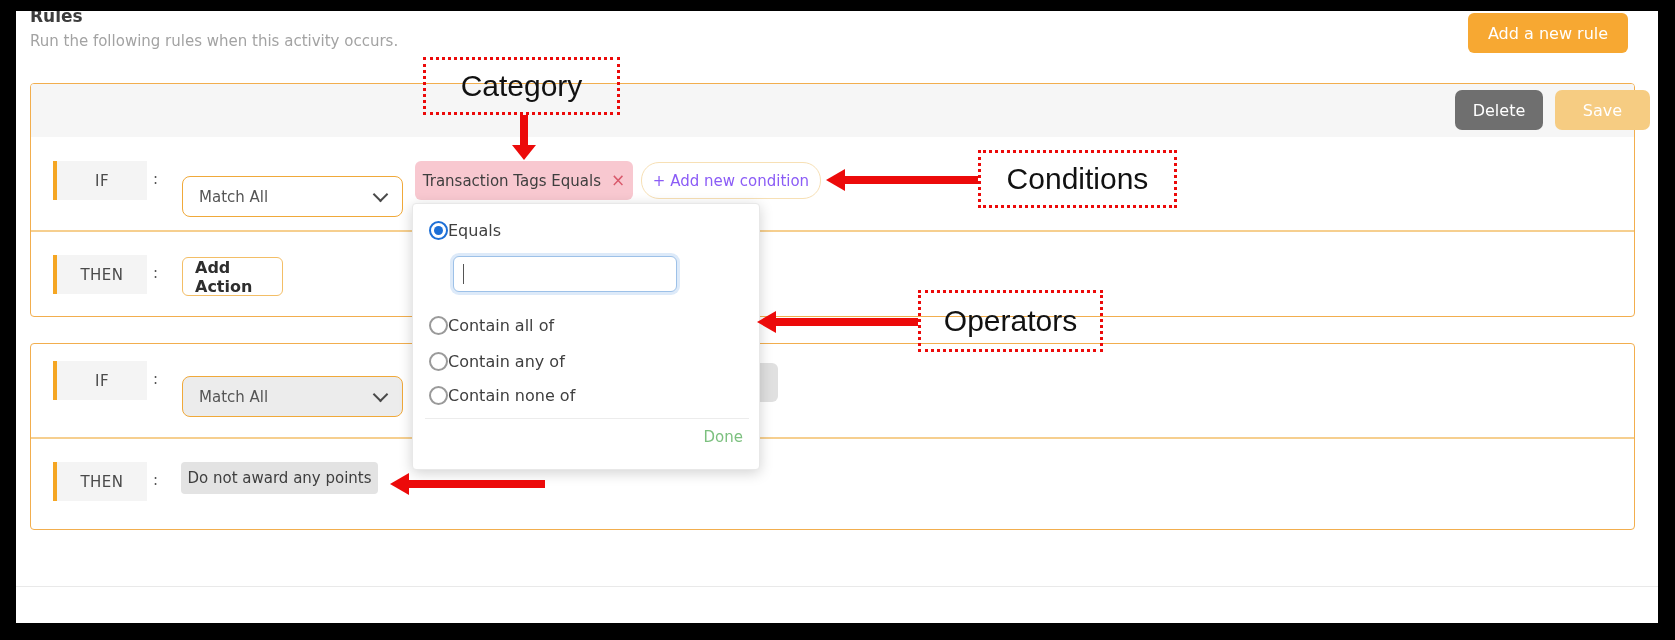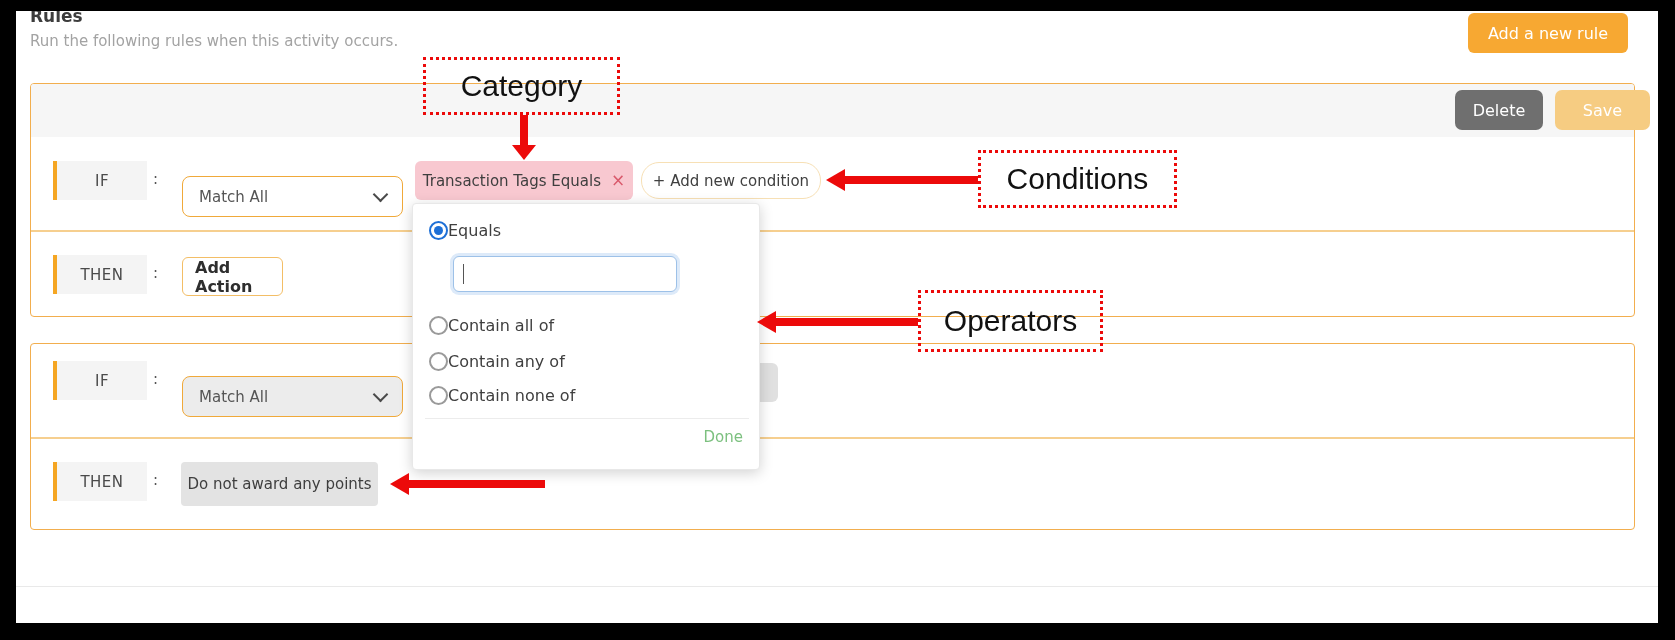--- a/index.html
+++ b/index.html
@@ -36,21 +36,21 @@
   .select{border:1px solid #F0A93A;border-radius:8px;background:#fff;display:flex;
           align-items:center;font-size:15px;color:#555;padding:0 16px;justify-content:space-between;cursor:pointer;margin-top:16px;}
   .select.disabled{background:#ececec;}
   .chev{width:9px;height:9px;border-right:2px solid #4a4a4a;border-bottom:2px solid #4a4a4a;
         transform:rotate(45deg);margin-top:-5px;}
 
   .tag-pink{background:#F8C8D0;border-radius:6px;display:flex;align-items:center;justify-content:center;
             gap:10px;font-size:15px;color:#3e3e3e;cursor:pointer;}
   .tag-x{color:#D9596B;font-size:17px;line-height:1;cursor:pointer;}
   .add-cond{border:1px solid #F7E0B5;border-radius:18px;background:#fff;display:flex;align-items:center;
-            justify-content:center;font-size:15px;color:#404040;cursor:pointer;}
+            justify-content:center;font-size:15px;color:#8b5cf6;cursor:pointer;}
   .add-action{border:1px solid #F3BE66;border-radius:6px;background:#fff;display:flex;align-items:center;
               justify-content:center;font-size:16px;font-weight:bold;color:#2e2e2e;cursor:pointer;}
   .gray-btn{background:#E3E3E3;border-radius:4px;display:flex;align-items:center;justify-content:center;
             font-size:15px;color:#3e3e3e;}
   .tag-hidden{background:#E0E0E0;border-radius:6px;}
 
   
   .popup{left:412px;top:203px;width:348px;height:267px;background:#fff;border:1px solid #e8e8e8;
          border-radius:4px;box-shadow:0 3px 14px rgba(0,0,0,.18);z-index:5;}
   .opt-row{position:absolute;left:16px;display:flex;align-items:center;font-size:16px;
@@ -112,21 +112,21 @@
   <div class="abs colon" style="left:153px;top:370px;">:</div>
   <div class="abs select disabled" style="left:182px;top:360px;width:221px;height:41px;">
     <span>Match All</span>
     <span class="chev"></span>
   </div>
   <div class="abs tag-hidden" style="left:640px;top:363px;width:138px;height:39px;"></div>
 
   <div class="abs accent" style="left:53px;top:462px;height:39px;"></div>
   <div class="abs kw-box" style="left:57px;top:462px;width:90px;height:39px;">THEN</div>
   <div class="abs colon" style="left:153px;top:471px;">:</div>
-  <div class="abs gray-btn" style="left:181px;top:462px;width:197px;height:44px;">Do not award any points</div>
+  <div class="abs gray-btn" style="left:181px;top:462px;width:197px;height:32px;">Do not award any points</div>
 
   <div class="abs popup">
     <div class="opt-row" style="top:17px;">
       <span class="radio sel"></span>
       <span>Equals</span>
     </div>
     <div class="op-input">
       <span class="caret"></span>
     </div>
     <div class="opt-row" style="top:112px;">

